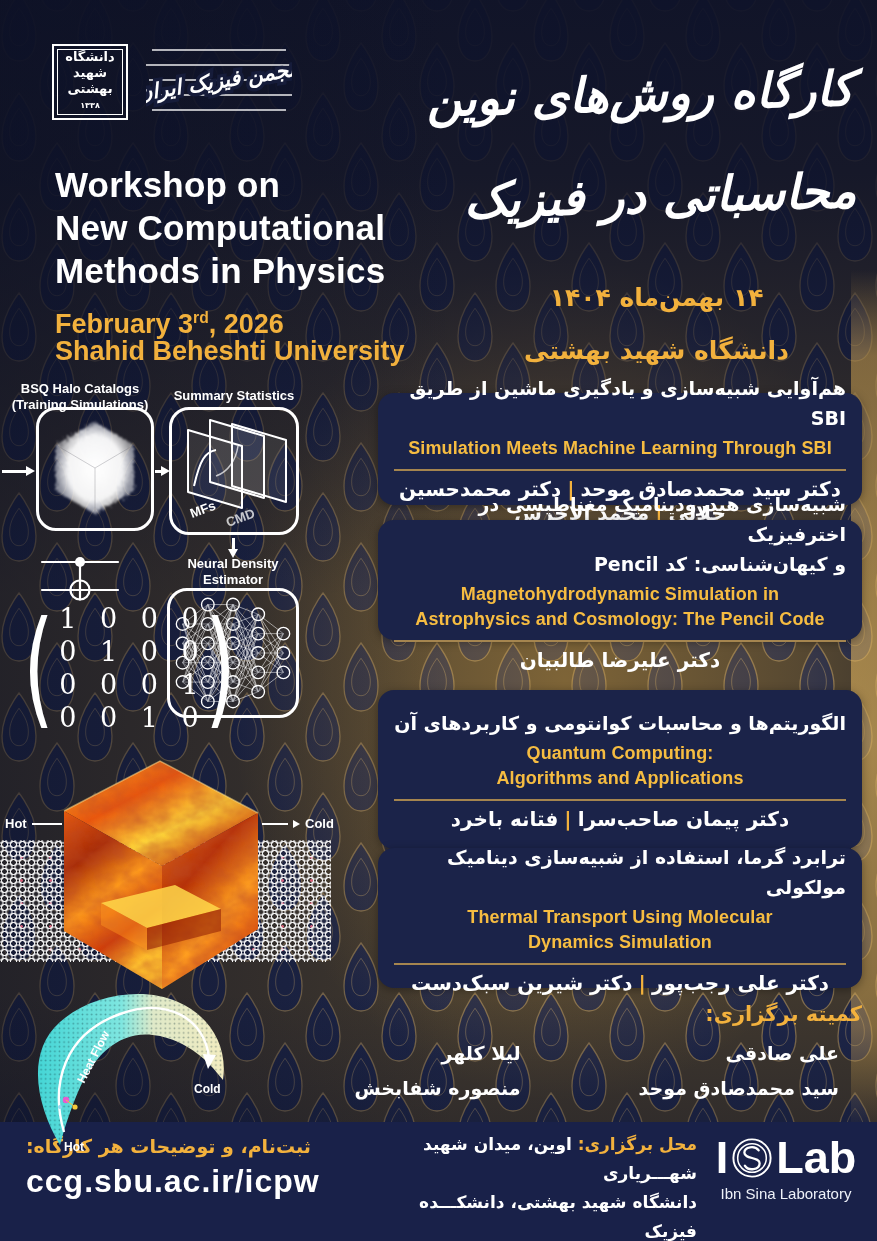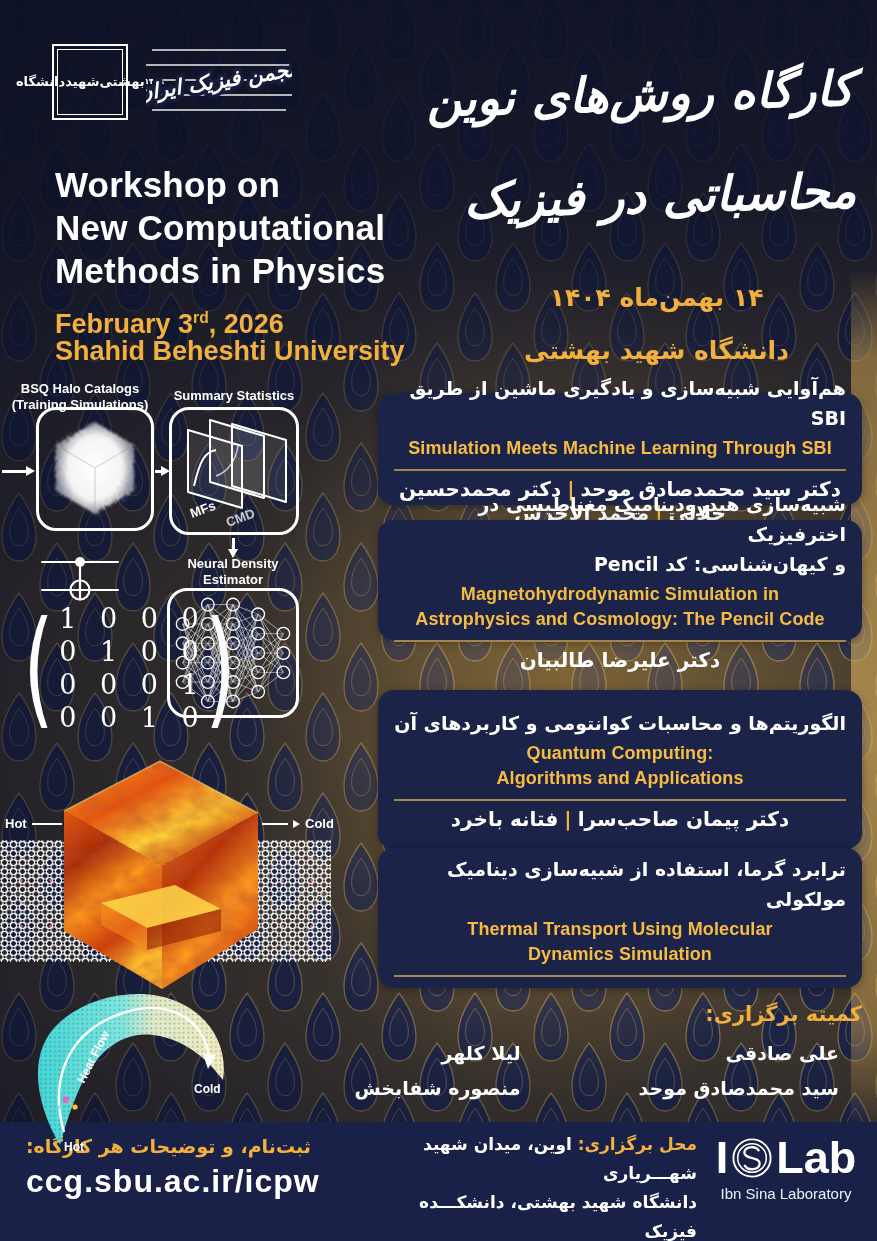--- a/index.html
+++ b/index.html
@@ -19,22 +19,22 @@
   .ov-left{background:linear-gradient(90deg, rgba(12,16,36,.55), rgba(12,16,36,.25) 30%, rgba(12,16,36,0) 52%);}
   .ov-bottom{background:linear-gradient(0deg, rgba(12,16,36,.55), rgba(12,16,36,0) 20%);}
   .strip{position:absolute;right:0;top:270px;width:26px;height:860px;z-index:1;
          background:linear-gradient(180deg, rgba(214,168,82,0) 0%, rgba(214,168,82,.5) 10%,
          rgba(224,180,95,.62) 55%, rgba(214,168,82,.45) 88%, rgba(214,168,82,0) 100%);}
 
   .z2{z-index:2;}
 
   
   .seal{left:52px;top:44px;width:76px;height:76px;border:2.5px solid #fff;padding:3px;color:#fff;}
-  .seal-inner{width:100%;height:100%;border:1px solid #fff;display:flex;
-              justify-content:center;align-items:center;line-height:14.5px;font-weight:bold;font-size:13px;}
+  .seal-inner{width:100%;height:100%;border:1px solid #fff;display:flex;flex-direction:column;
+              justify-content:space-between;align-items:center;line-height:14.5px;font-weight:bold;font-size:13px;}
   .seal-year{font-size:8px;margin-top:1px;letter-spacing:1px;}
   .psi{left:146px;top:40px;width:146px;height:82px;}
 
   
   .title-fa{top:64px;right:22px;width:450px;color:#fff;text-align:right;direction:rtl;
             font-weight:bold;font-style:italic;transform:rotate(-1.5deg);}
   .title-fa .l1{font-size:48px;line-height:60px;}
   .title-fa .l2{font-size:48px;line-height:60px;margin-top:42px;margin-left:0;padding-left:55px;}
   .fa-date{top:283px;right:88px;text-align:center;direction:rtl;color:#f2b13d;font-weight:bold;}
   .fa-date .d1{font-size:25px;line-height:30px;}
@@ -490,20 +490,21 @@
 Algorithms and Applications</div>
     <hr class="rule">
     <div class="sp"><span>دکتر پیمان صاحب‌سرا</span><span class="sep">|</span><span>فتانه باخرد</span></div>
   </div>
 
   <div class="card" style="top:848px;height:140px;">
     <div class="fa">ترابرد گرما، استفاده از شبیه‌سازی دینامیک مولکولی</div>
     <div class="en latin">Thermal Transport Using Molecular
 Dynamics Simulation</div>
     <hr class="rule">
+    <div class="sp"><span>دکتر علی رجب‌پور</span><span class="sep">|</span><span>دکتر شیرین سبک‌دست</span></div>
   </div>
 
   <div class="abs cmt-head z2">کمیته برگزاری:</div>
   <div class="abs cmt-grid z2">
     <div>علی صادقی</div>
     <div>لیلا کلهر</div>
     <div>سید محمدصادق موحد</div>
     <div>منصوره شفابخش</div>
   </div>
 

